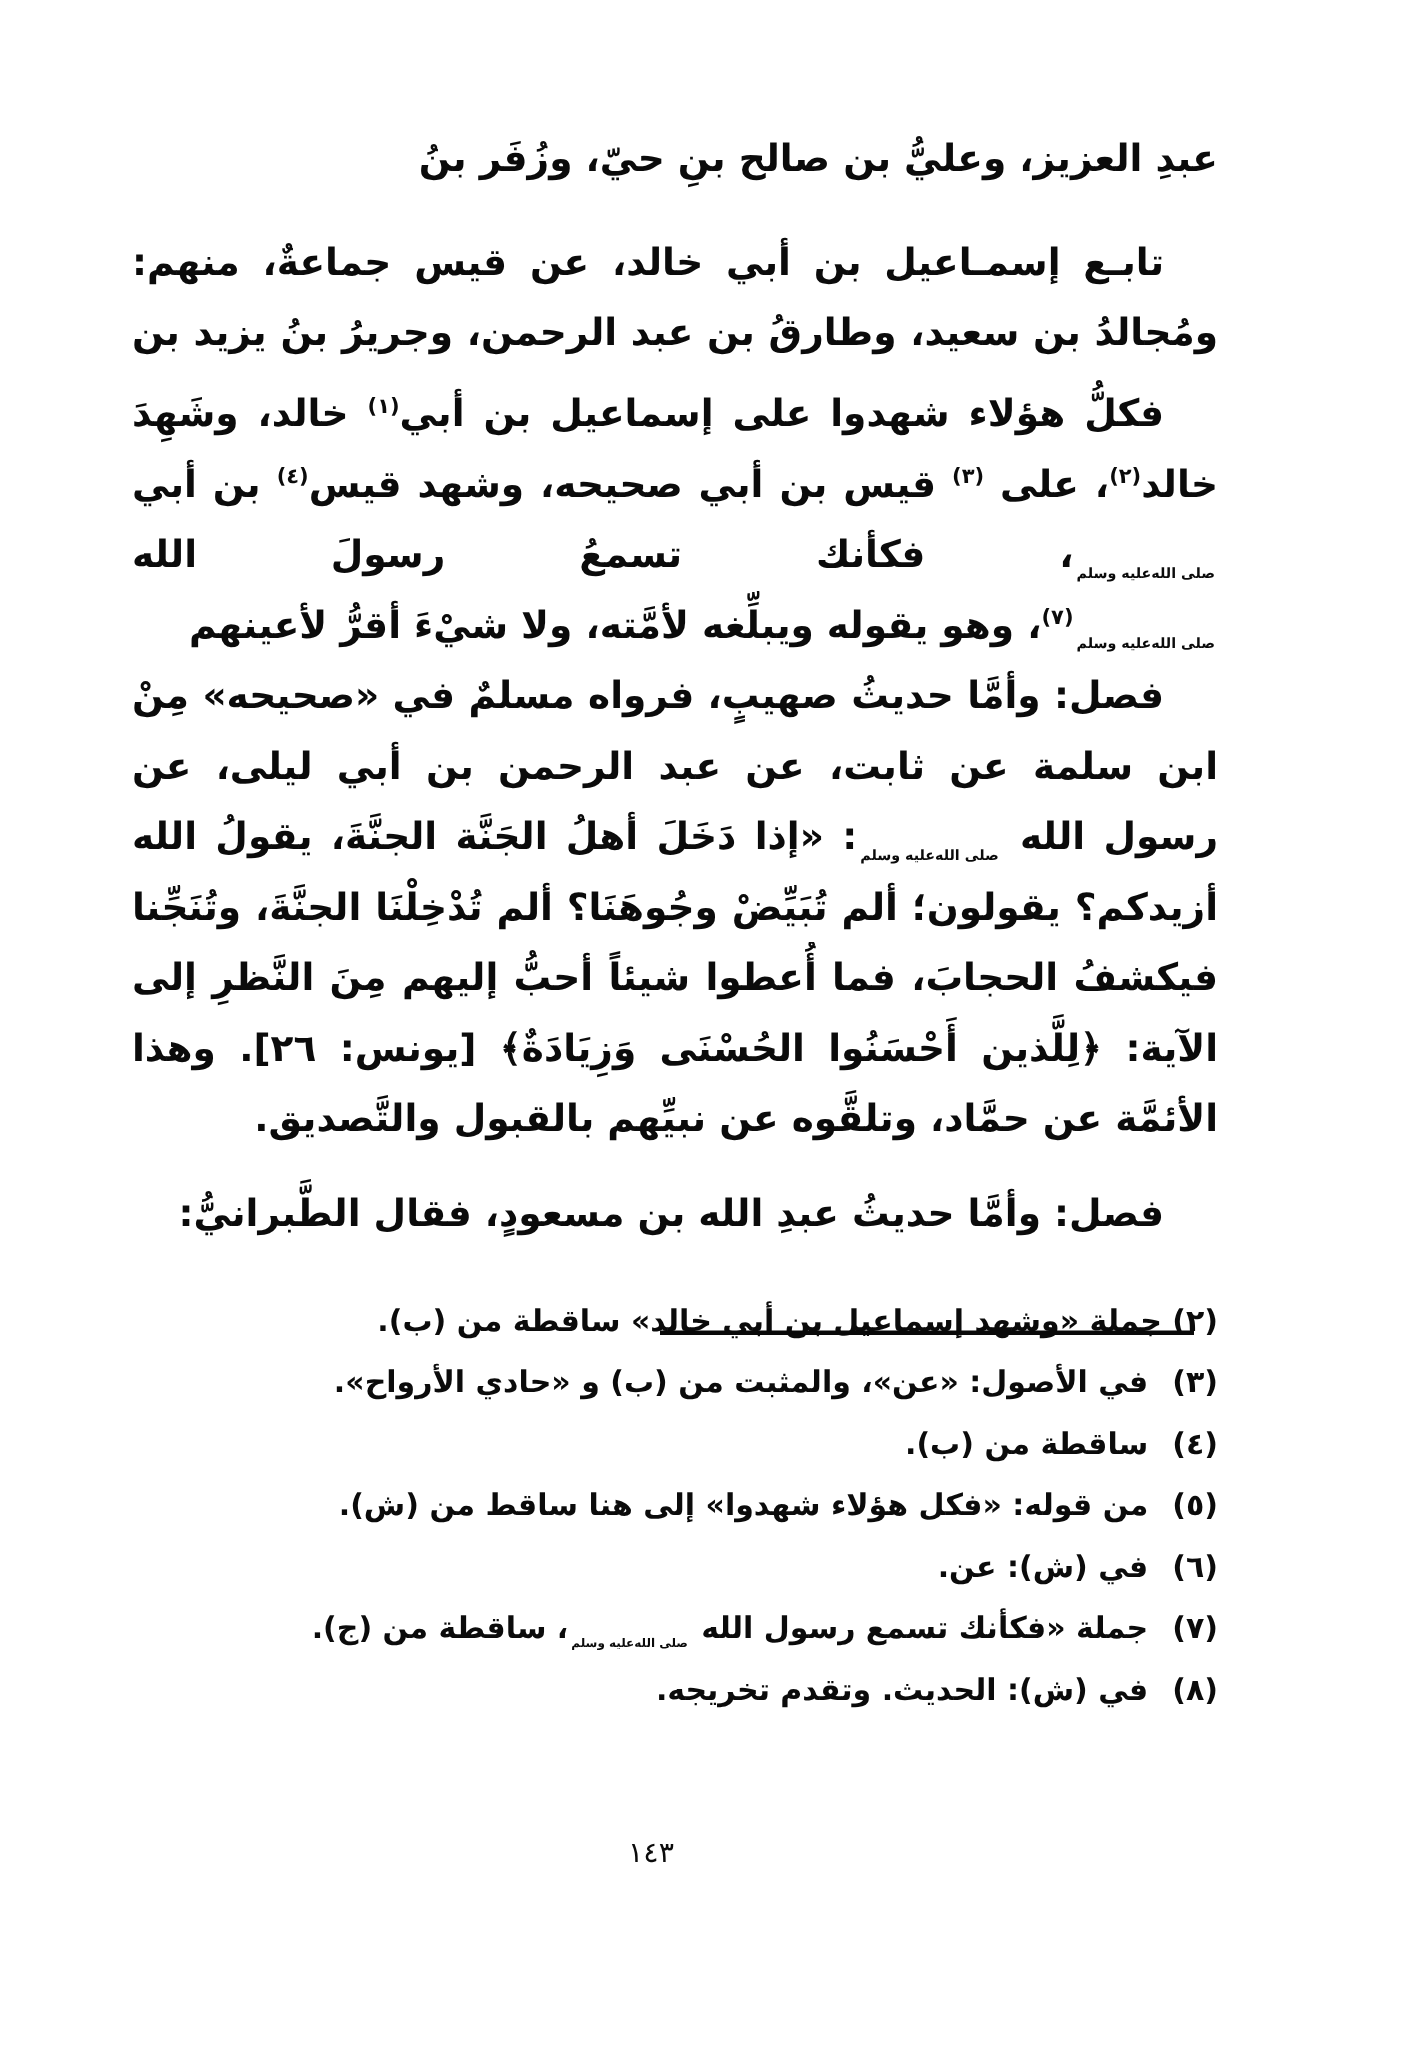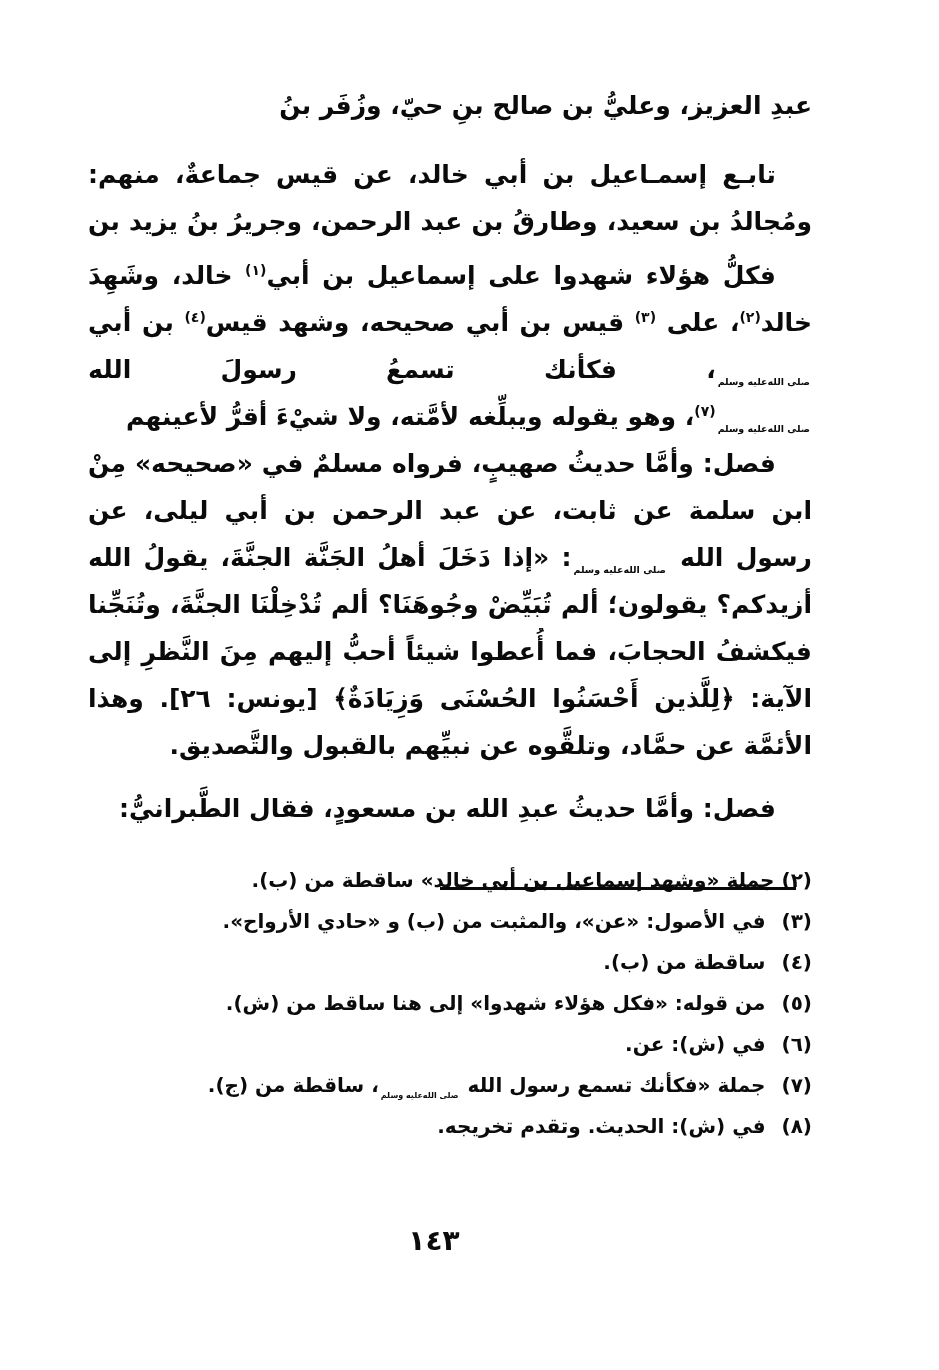--- a/index.html
+++ b/index.html
@@ -74,22 +74,22 @@
   }
   .fn .fnm{margin-left:7px;display:inline-block;}
   .fn.wide .fnm{margin-left:16px;}
   .fn .saw{font-size:8px;line-height:8.5px;vertical-align:-6px;}
   
   .pagenum{
     position:absolute;
     top:1224px;left:399px;
     width:70px;
     text-align:center;
-    font-size:28px;
-    font-weight:700;
+    font-size:19px;
+    font-weight:400;
     letter-spacing:2px;
   }
 </style>
 </head>
 <body>
 
 <main class="page">
 
   <section class="content">
 

